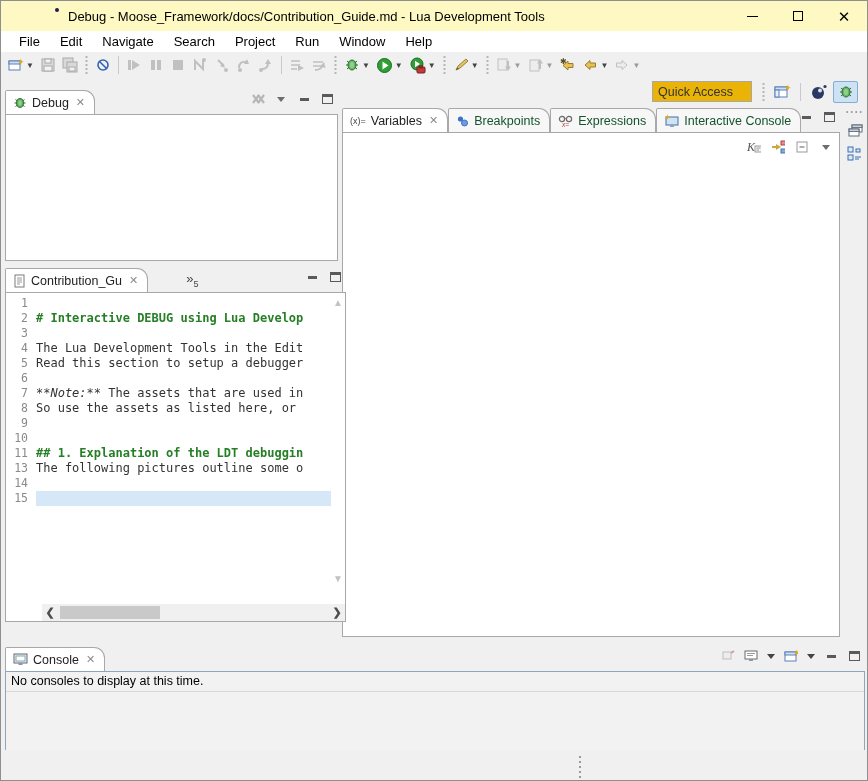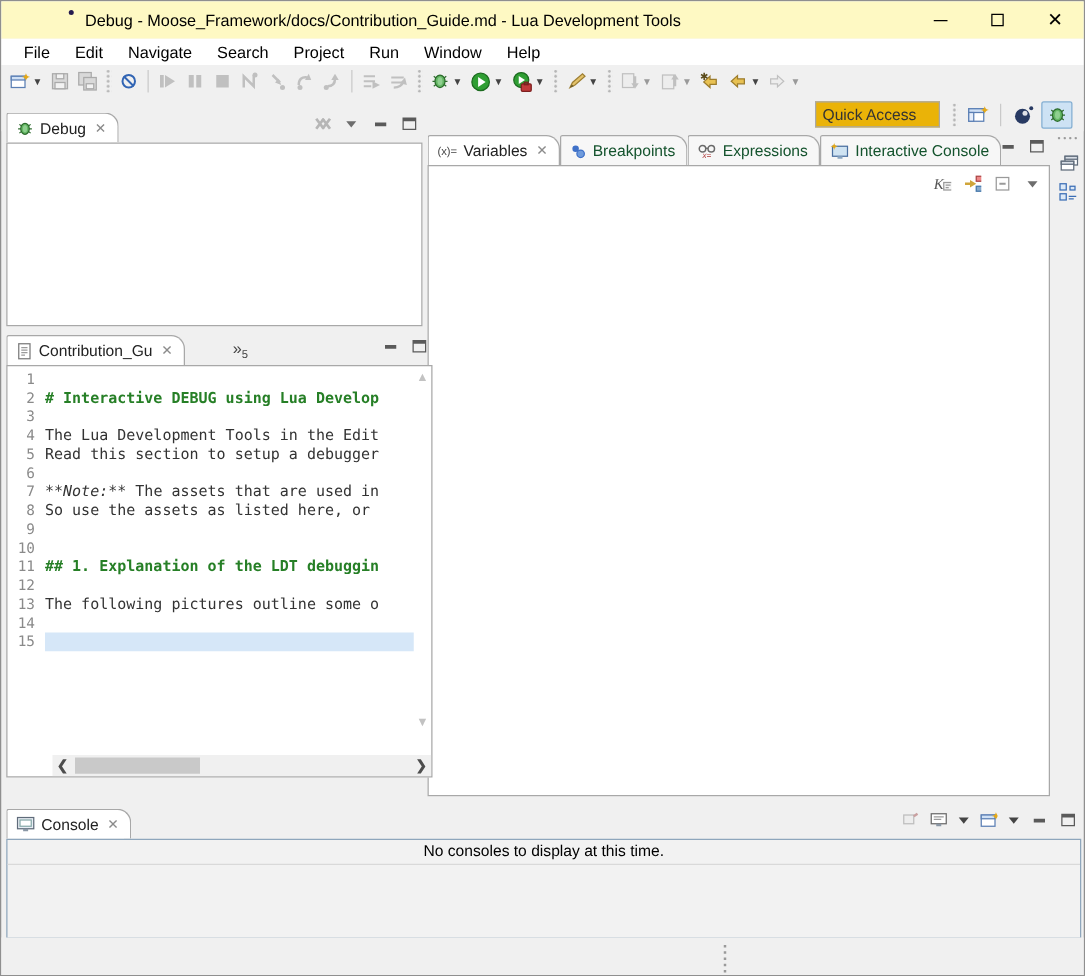--- a/index.html
+++ b/index.html
@@ -74,21 +74,21 @@
     display:flex; align-items:center; }
   .hs-arrow { width:16px; text-align:center; color:#4d4d4d; font-size:11px; font-weight:bold; }
   .hs-track { flex:1; height:100%; position:relative; }
   .hs-thumb { position:absolute; left:2px; top:2px; height:13px; width:100px; background:#c9c9c9; }
   .hs-right { margin-left:auto; }
   .chevron-more { font-size:13px; color:#444; position:relative; top:-3px; margin-left:38px; }
   .chevron-more sub { font-size:9px; }
   
   .vars-tools { position:absolute; right:6px; top:7px; display:flex; align-items:center; gap:10px; }
   
-  .console-body { position:absolute; left:0; right:0; top:25px; bottom:0; background:#f2f2f2; border:1px solid #8ea6bc;text-align:center; }
+  .console-body { position:absolute; left:0; right:0; top:25px; bottom:0; background:#f2f2f2; border:1px solid #8ea6bc; }
   .console-msg { font-size:12.5px; color:#000; padding:2px 5px 3px 5px; border-bottom:1px solid #d9d9d9; }
   
   .trim-right { position:absolute; right:0; top:105px; width:24px; height:540px; display:flex; flex-direction:column; align-items:center; }
   .trim-handle { margin-top:2px; color:#9a9a9a; font-size:7px; letter-spacing:2px; }
   .trim-btn { margin-top:9px; }
   
   .statusbar { position:absolute; left:0; bottom:0; width:100%; height:30px; background:#f0f0f0; }
   .status-dots { position:absolute; left:578px; top:6px; display:flex; flex-direction:column; gap:3px; }
   .status-dots i { width:2px; height:2px; background:#9a9a9a; display:block; }
   .tiny-txt { font-size:8px; color:#555; font-family:"Liberation Sans",sans-serif; }
@@ -487,24 +487,20 @@
           </div>
           <div class="ed-row">
             <span class="ed-num">10</span>
             <span class="ed-code">&nbsp;</span>
           </div>
           <div class="ed-row">
             <span class="ed-num">11</span>
             <span class="ed-code"><span class="h">## 1. Explanation of the LDT debuggin</span></span>
           </div>
           <div class="ed-row">
-            <span class="ed-num">12</span>
-            <span class="ed-code">&nbsp;</span>
-          </div>
-          <div class="ed-row">
             <span class="ed-num">13</span>
             <span class="ed-code"><span>The following pictures outline some o</span></span>
           </div>
           <div class="ed-row">
             <span class="ed-num">14</span>
             <span class="ed-code">&nbsp;</span>
           </div>
           <div class="ed-row cursor-line">
             <span class="ed-num">15</span>
             <span class="ed-code">&nbsp;</span>

